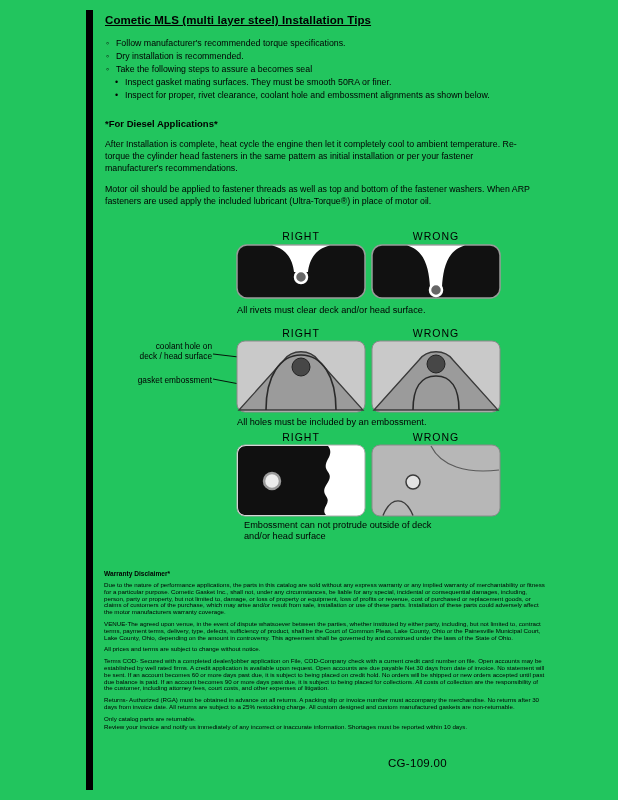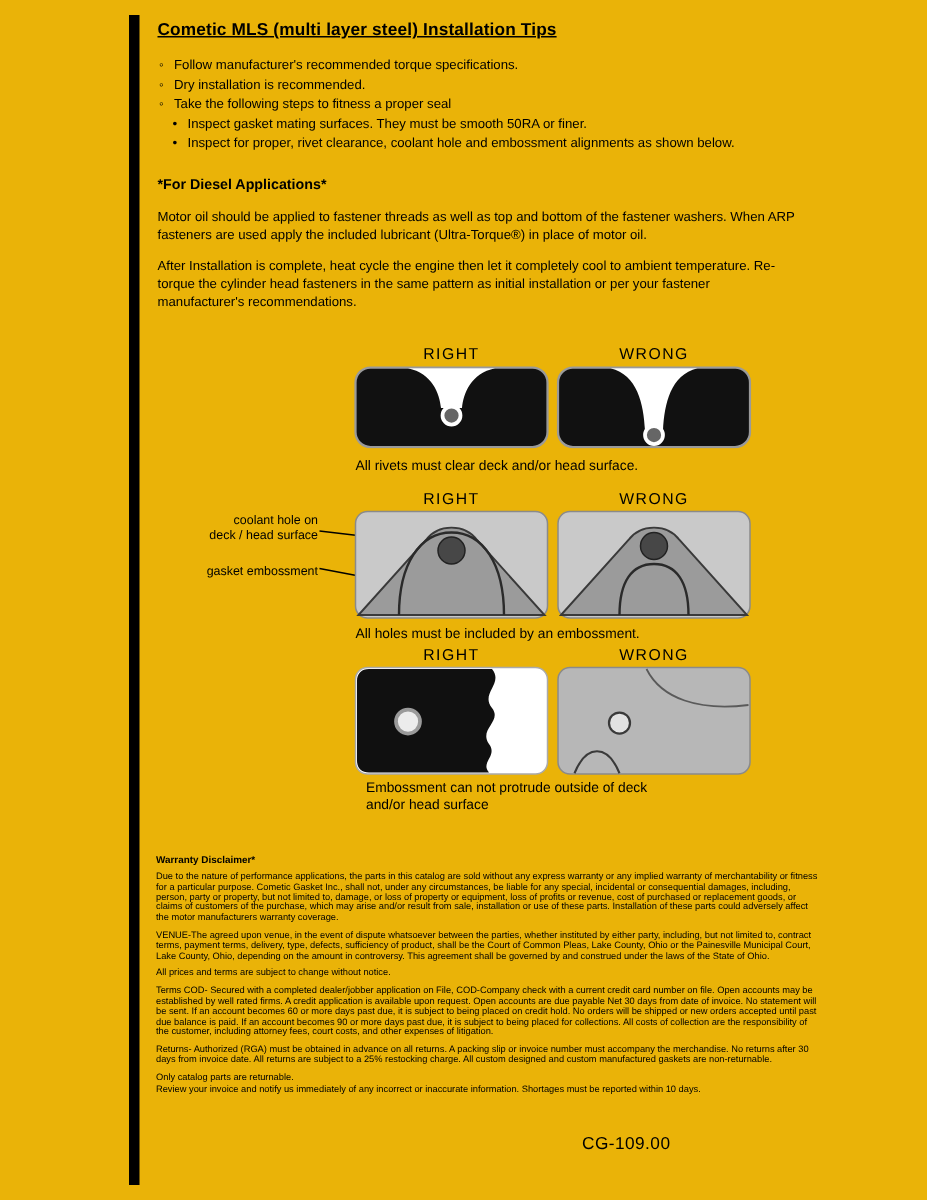--- a/index.html
+++ b/index.html
@@ -1,19 +1,19 @@
 <!DOCTYPE html>
 <html><head>
 <meta charset="utf-8">
 <title>Cometic MLS Installation Tips</title>
 <style>
   * { margin:0; padding:0; box-sizing:border-box; }
   html,body { background:#ffffff; }
   .page {
-    position:relative; width:618px; height:800px; background:#eab308;
+    position:relative; width:618px; height:800px; background:#22c55e;
     font-family:"Liberation Sans", sans-serif; color:#000; overflow:hidden;
   }
   .leftbar { position:absolute; left:86px; top:10px; width:7px; height:780px; background:#000; }
 
   .content { position:absolute; left:105px; top:14px; width:425px; }
   .title { font-size:11.5px; font-weight:bold; text-decoration:underline; margin-bottom:11px; letter-spacing:0.1px; }
 
   ul.bullets, ul.subbullets { list-style:none; }
   ul.bullets > li { position:relative; font-size:8.8px; line-height:13px; padding-left:11px; }
   ul.bullets > li::before { content:"◦"; position:absolute; left:1px; top:0; font-size:9px; }
@@ -45,30 +45,30 @@
 <div class="page">
 
   <div class="leftbar"></div>
 
   <div class="content">
     <h1 class="title">Cometic MLS (multi layer steel) Installation Tips</h1>
 
     <ul class="bullets">
       <li>Follow manufacturer's recommended torque specifications.</li>
       <li>Dry installation is recommended.</li>
-      <li>Take the following steps to fitness a proper seal</li>
+      <li>Take the following steps to assure a becomes seal</li>
     </ul>
     <ul class="subbullets">
       <li>Inspect gasket mating surfaces.  They must be smooth 50RA or finer.</li>
       <li>Inspect for proper, rivet clearance, coolant hole and embossment alignments as shown below.</li>
     </ul>
 
     <div class="diesel-heading">*For Diesel Applications*</div>
+    <p class="para">After Installation is complete, heat cycle the engine then let it completely cool to ambient temperature. Re-torque the cylinder head fasteners in the same pattern as initial installation or per your fastener manufacturer's recommendations.</p>
     <p class="para">Motor oil should be applied to fastener threads as well as top and bottom of the fastener washers. When ARP fasteners are used apply the included lubricant (Ultra-Torque®) in place of motor oil.</p>
-    <p class="para">After Installation is complete, heat cycle the engine then let it completely cool to ambient temperature. Re-torque the cylinder head fasteners in the same pattern as initial installation or per your fastener manufacturer's recommendations.</p>
   </div>
 
   <div class="diagrams">
 
     <div class="dg-head" style="left:236px; top:2px;">RIGHT</div>
     <div class="dg-head" style="left:371px; top:2px;">WRONG</div>
 
     <svg class="dg-img" style="left:236px; top:16px;" viewBox="0 0 130 55">
       <rect x="1" y="1" width="128" height="53" rx="10" fill="#111" stroke="#9a9a9a" stroke-width="1.5"></rect>
       <path d="M36,1.5 C52,5 57,18 58,28 L72,28 C73,18 78,5 94,1.5 Z" fill="#ffffff"></path>

